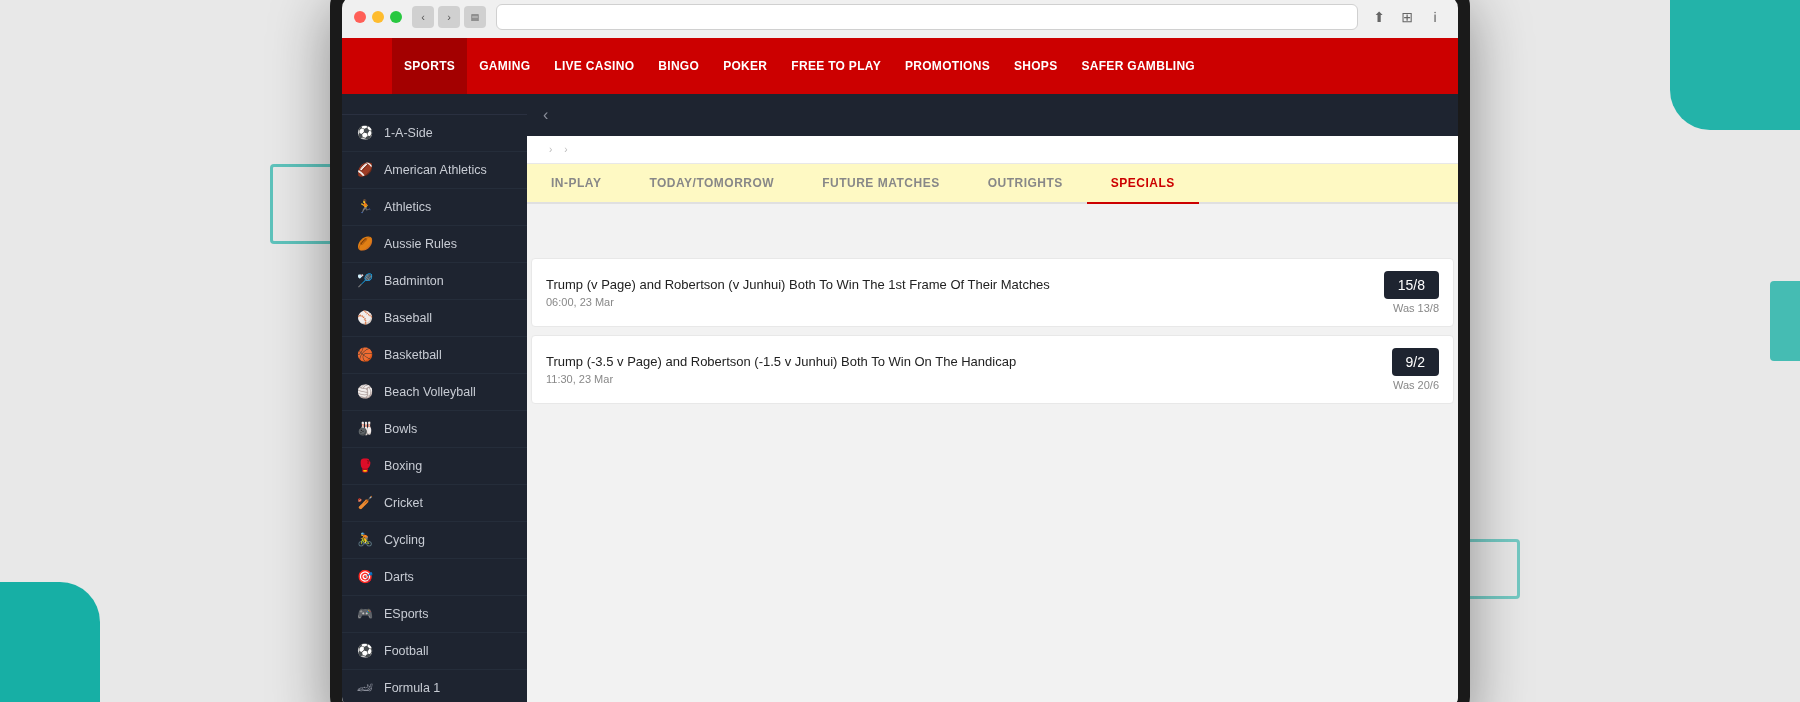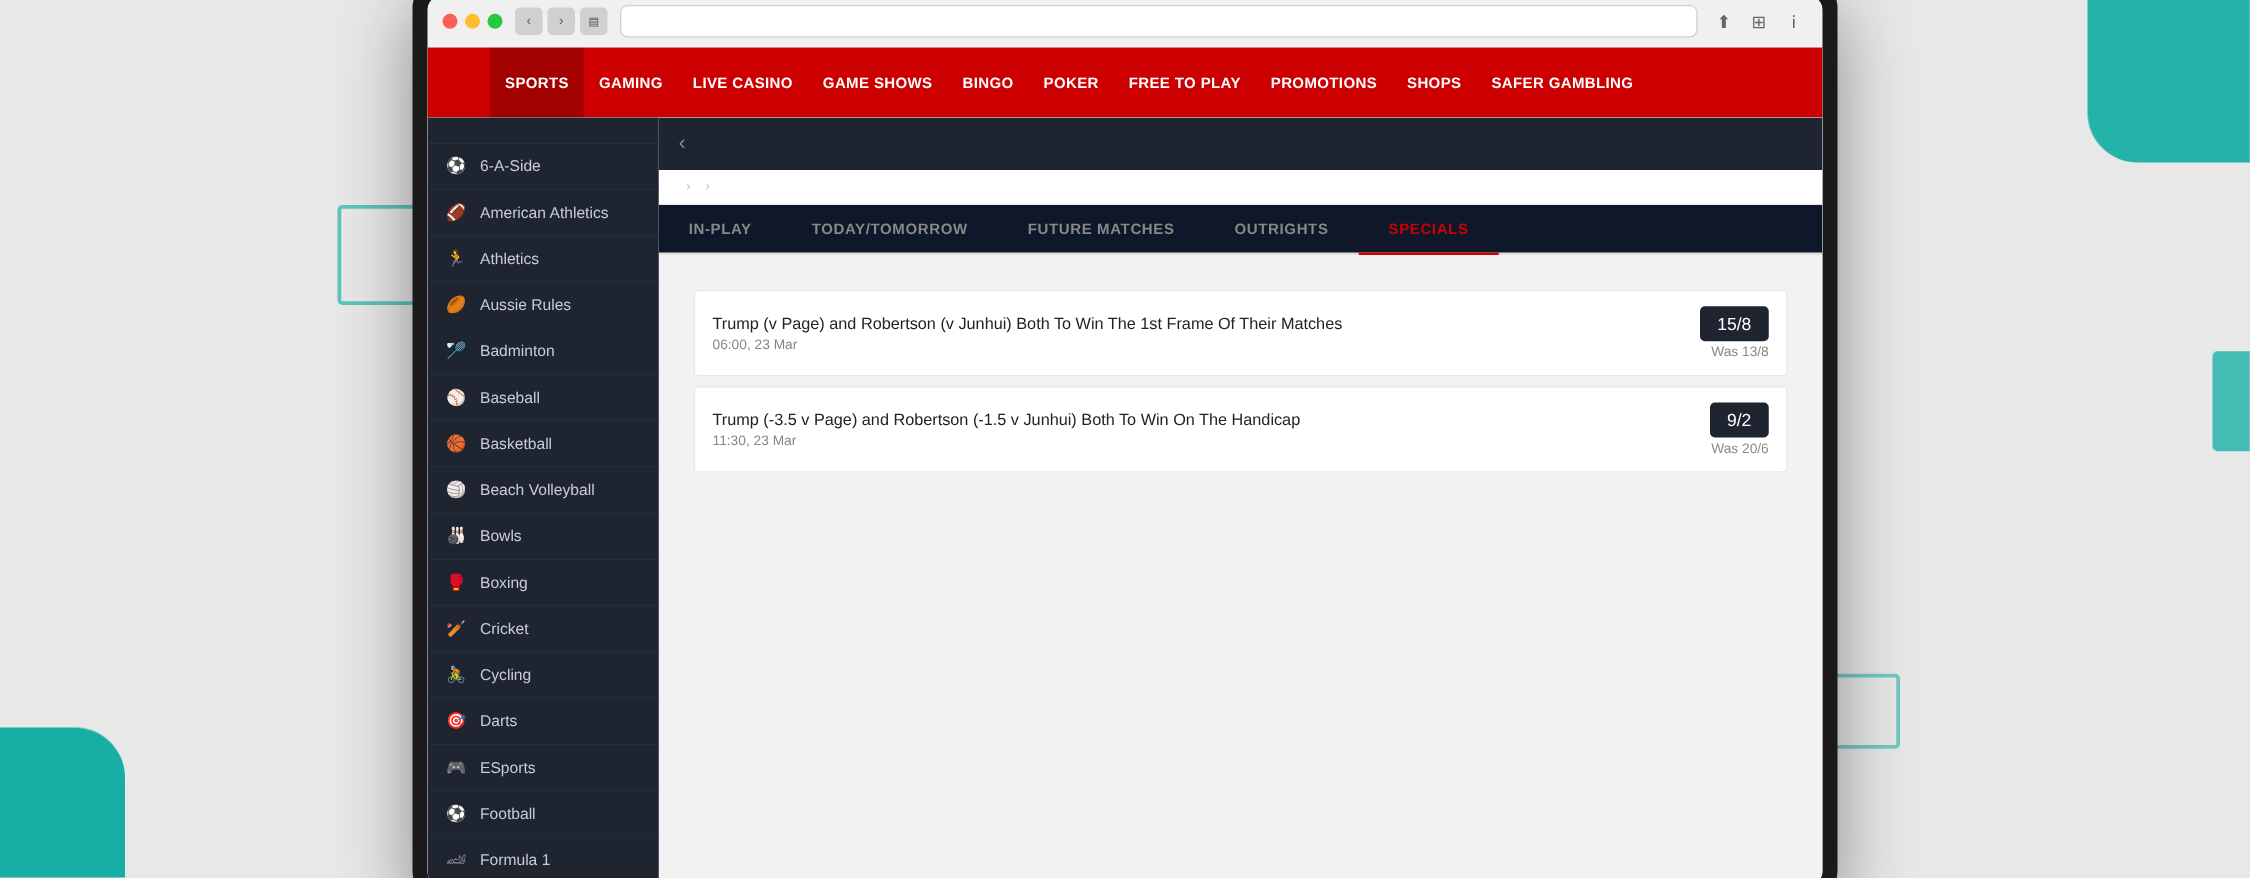--- a/index.html
+++ b/index.html
@@ -225,42 +225,43 @@
       align-items: center;
       gap: 6px;
       border-bottom: 1px solid #e8e8e8;
     }
 
     .breadcrumb-sep { color: #bbb; font-size: 10px; }
     .breadcrumb-current { color: #333; font-weight: 500; }
 
     .tabs-bar {
       display: flex;
-      background: #0f172a;
+      background: #fef9c3;
       border-bottom: 2px solid #e0e0e0;
     }
 
     .tab {
       padding: 12px 24px;
       font-size: 12px;
       font-weight: 600;
       color: #888;
       cursor: pointer;
       text-transform: uppercase;
       letter-spacing: 0.5px;
       border-bottom: 2px solid transparent;
       margin-bottom: -2px;
     }
     .tab.active {
       color: #cc0000;
       border-bottom-color: #cc0000;
     }
 
     .bets-section {
-      padding: 10px 28px;
+      padding: 10px 4px;
+      margin-top: 26px;
     }
 
     .section-title {
       font-size: 11px;
       font-weight: 700;
       color: #555;
       letter-spacing: 0.5px;
       padding: 10px 0 8px;
       text-transform: uppercase;
     }
@@ -408,38 +409,37 @@
       </div>
 
       <div class="browser-content">
 
         <div class="site-header">
           <div class="logo"></div>
           <nav class="main-nav" id="main-nav">
               <div class="nav-item active">SPORTS</div>
               <div class="nav-item">GAMING</div>
               <div class="nav-item">LIVE CASINO</div>
-              <div class="nav-item">GAME SHOWS</div>
               <div class="nav-item">BINGO</div>
               <div class="nav-item">POKER</div>
               <div class="nav-item">FREE TO PLAY</div>
               <div class="nav-item">PROMOTIONS</div>
               <div class="nav-item">SHOPS</div>
               <div class="nav-item">SAFER GAMBLING</div>
             </nav>
         </div>
 
         <div class="main-area">
 
           <div class="sidebar">
             <div class="sidebar-header"></div>
             <div id="sidebar-items">
                 <div class="sidebar-item">
                   <div class="sidebar-item-icon">⚽</div>
-                  <div class="sidebar-item-label">6-A-Side</div>
+                  <div class="sidebar-item-label">1-A-Side</div>
                 </div>
                 <div class="sidebar-item">
                   <div class="sidebar-item-icon">🏈</div>
                   <div class="sidebar-item-label">American Athletics</div>
                 </div>
                 <div class="sidebar-item">
                   <div class="sidebar-item-icon">🏃</div>
                   <div class="sidebar-item-label">Athletics</div>
                 </div>
                 <div class="sidebar-item">

